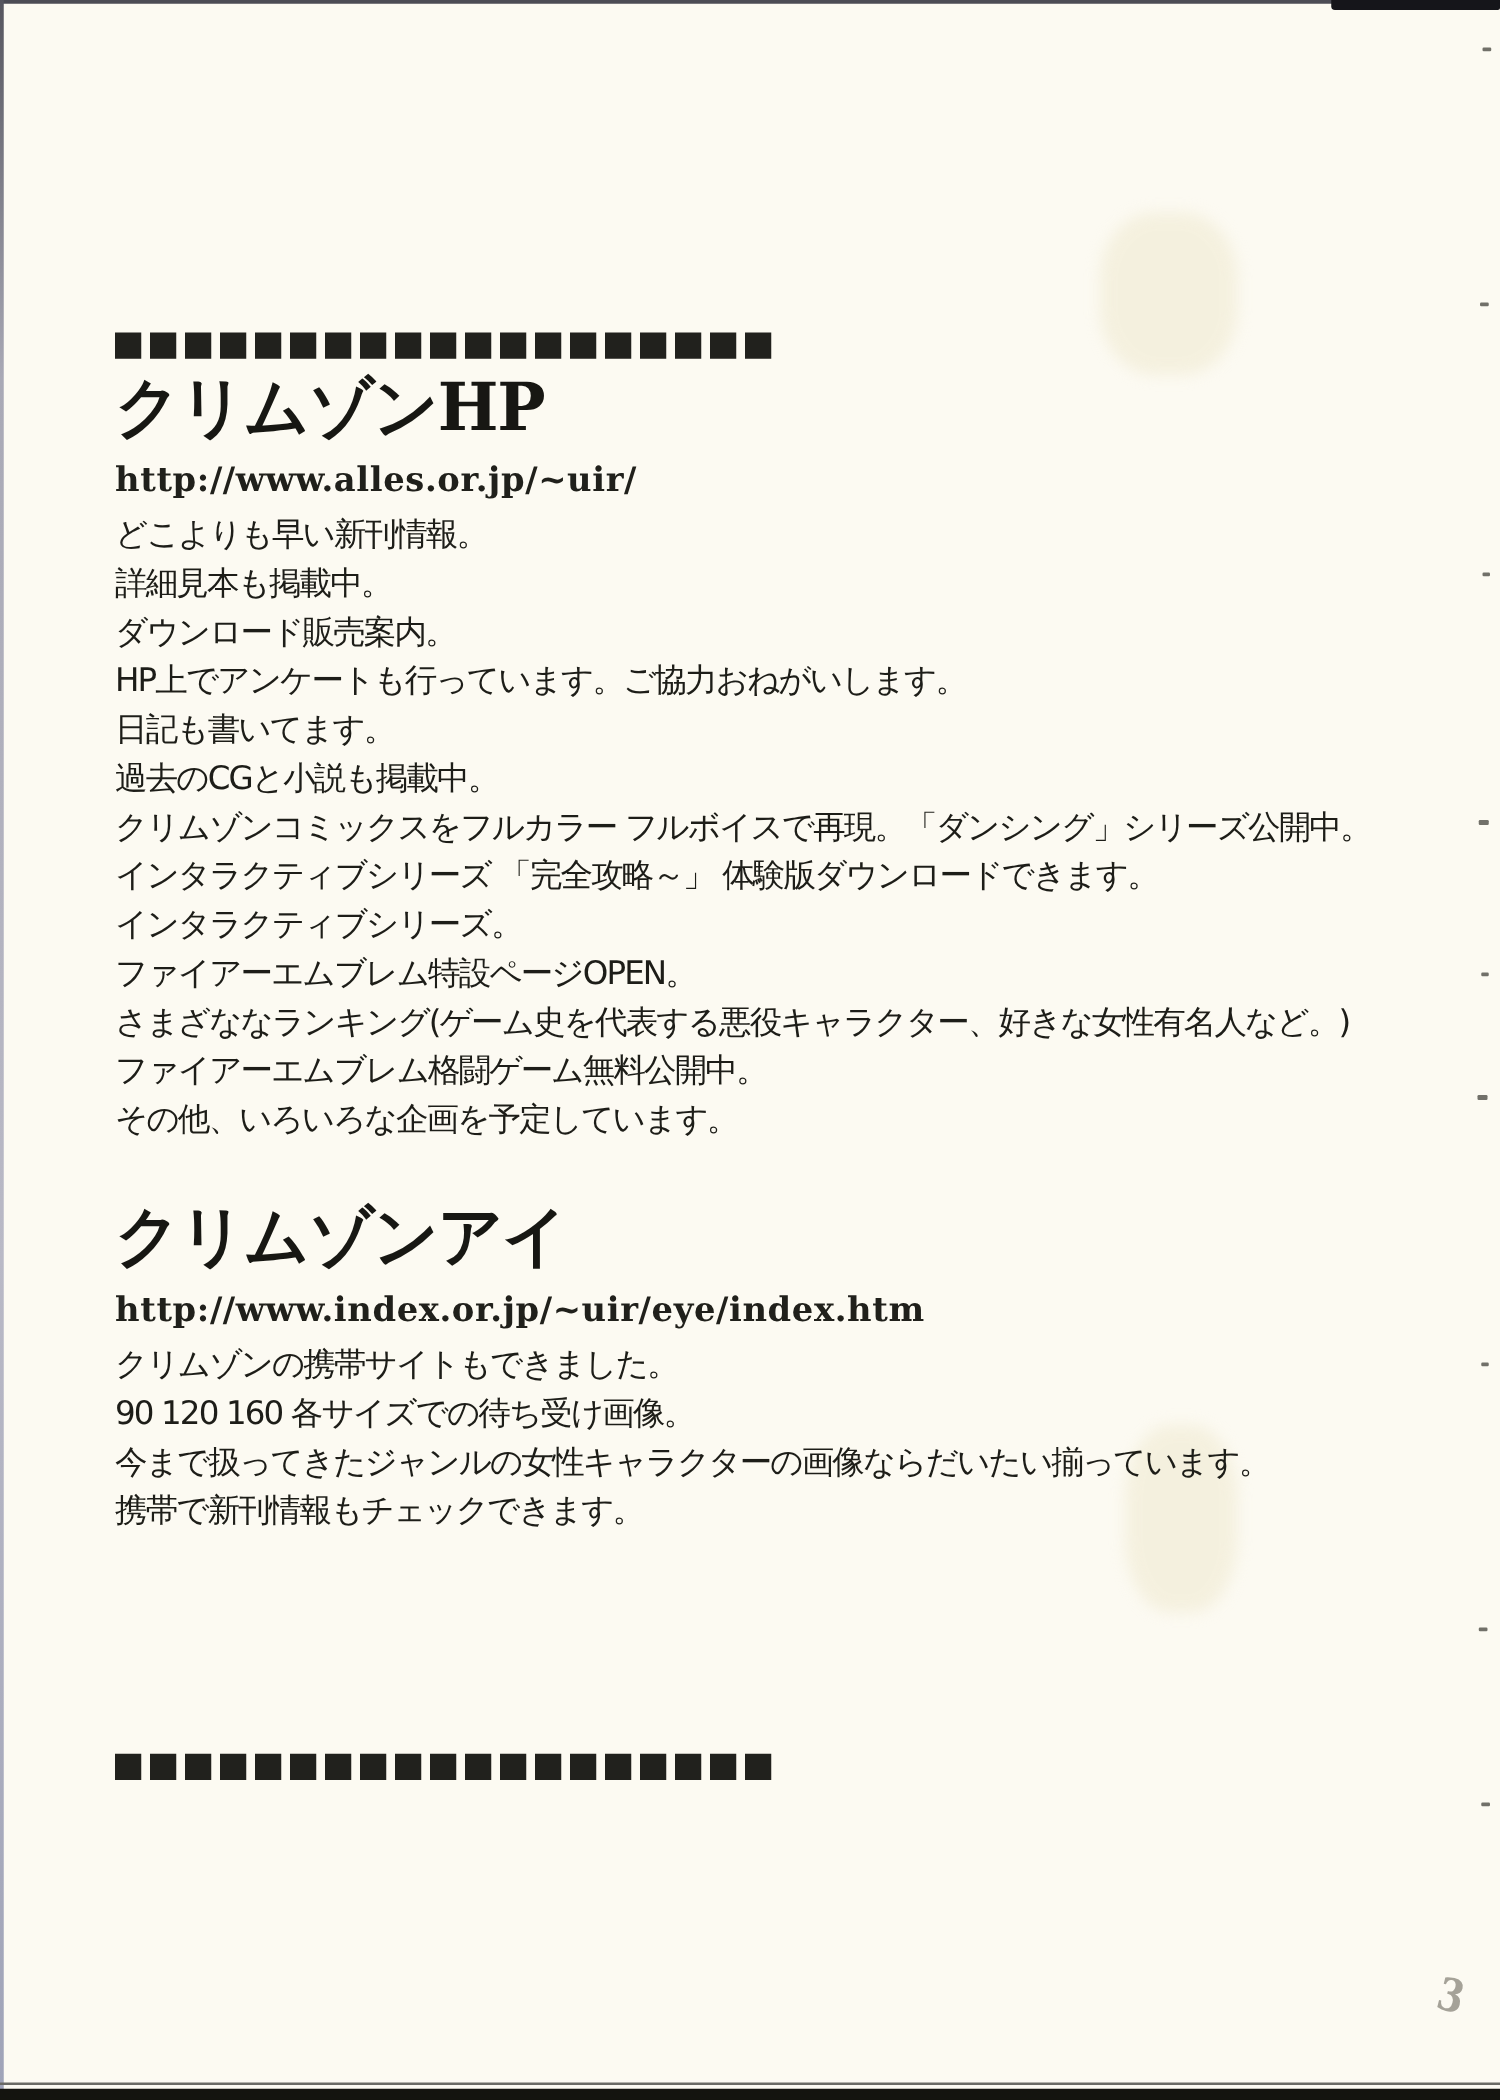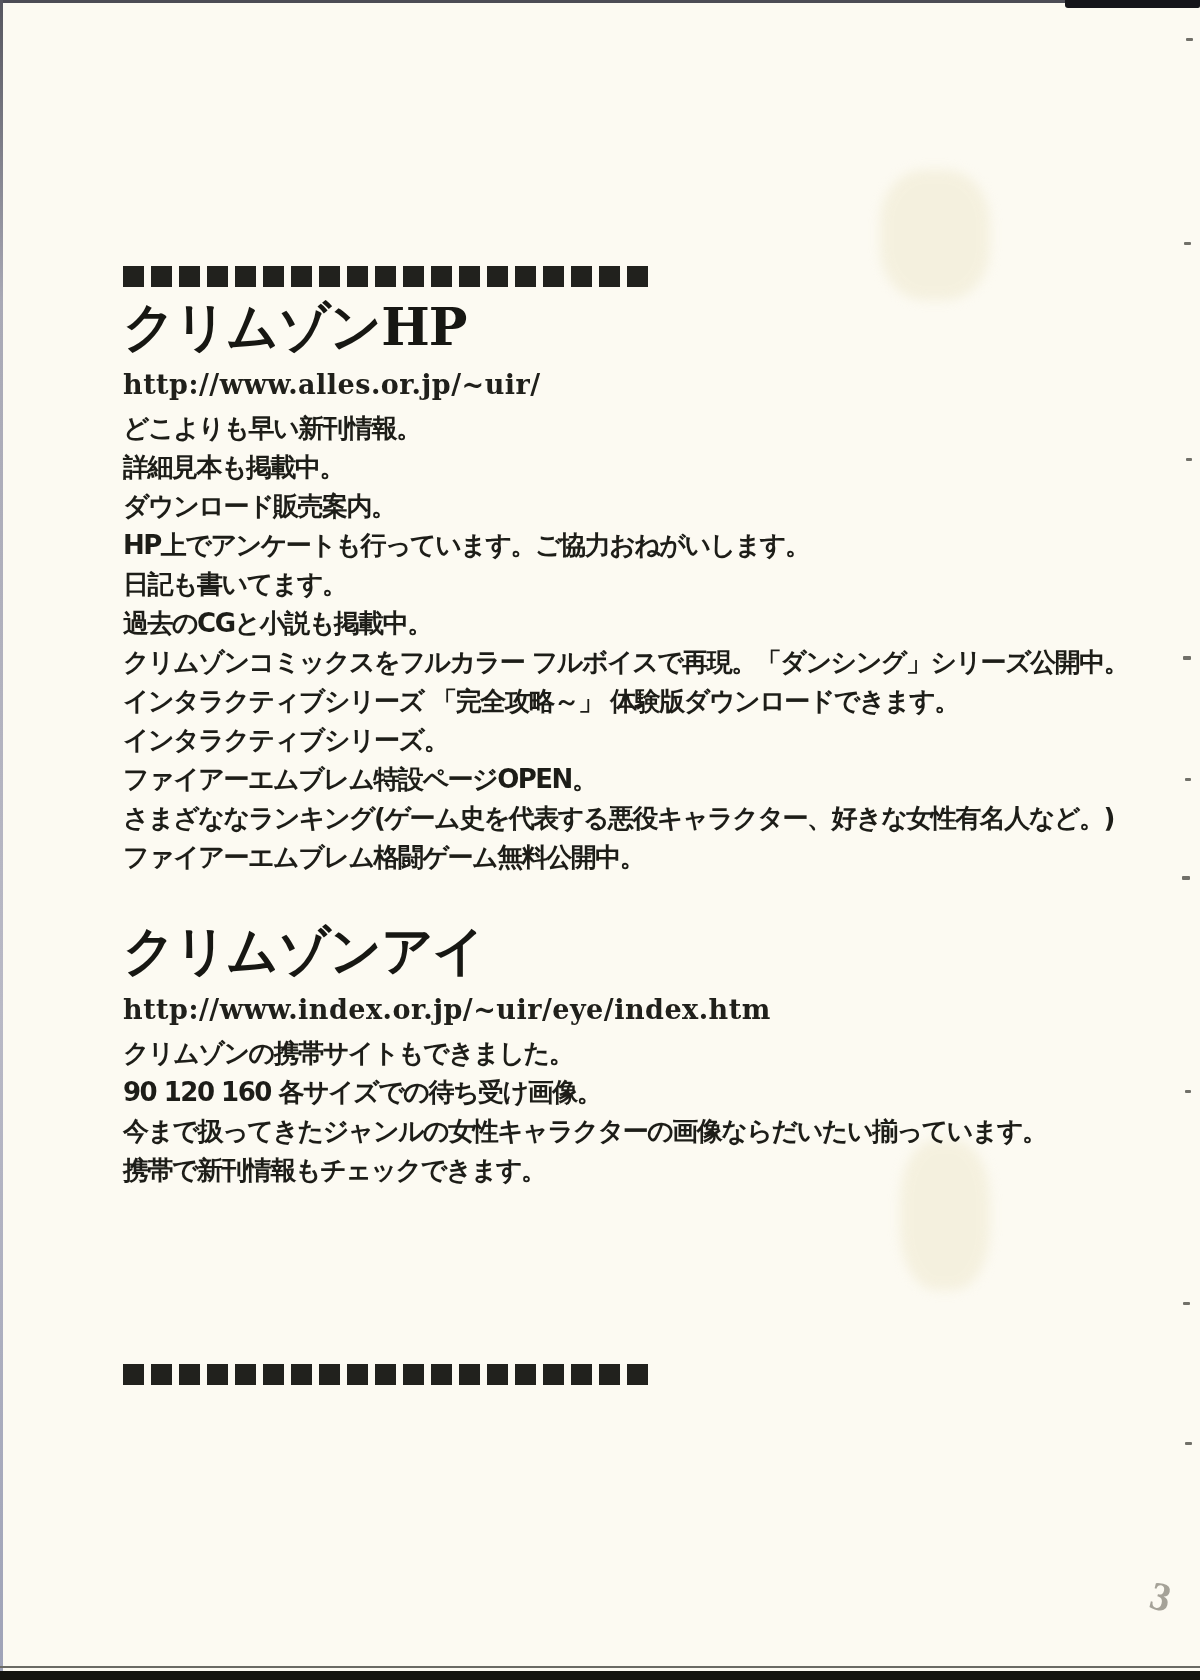--- a/index.html
+++ b/index.html
@@ -16,42 +16,42 @@
   .edge-bottom-band{position:absolute;left:0;top:1671px;width:1200px;height:9px;background:#14140f;}
   .speck{position:absolute;background:#4e4e46;border-radius:1px;opacity:.8;}
   .artifact{position:absolute;background:#efe9cf;filter:blur(6px);opacity:.55;border-radius:40%;}
   .corner-mark{
     position:absolute;left:1150px;top:1580px;
     font-family:"DejaVu Serif","Liberation Serif",serif;
     font-size:30px;font-weight:bold;color:rgba(92,90,78,.55);
     transform:rotate(14deg) scaleY(1.2);
   }
   
-  .content{position:absolute;left:123px;top:266px;width:1010px;color:#1b1b17;}
+  .content{position:absolute;left:92px;top:266px;width:1010px;color:#1b1b17;}
   .squares{display:flex;gap:7px;height:21px;}
   .squares .sq{width:21px;height:21px;background:#21211d;flex:0 0 auto;}
   .squares.bottom{margin-top:174px;}
   .site-title{
     margin:10px 0 0 0;
     font-family:"DejaVu Serif","Liberation Serif",serif;
     font-weight:bold;font-size:53px;line-height:1.1;
     letter-spacing:-1px;color:#171713;
     transform-origin:left;transform:scaleX(.97);
   }
   .site-title.second{margin-top:44px;}
   .url{
     margin:14px 0 0 0;
     font-family:"DejaVu Serif","Liberation Serif",serif;
     font-weight:bold;font-size:27px;line-height:1.15;
     letter-spacing:.5px;color:#20201b;
   }
   .lines{margin-top:9px;}
   .lines p{
     margin:0;padding:0;
-    font-size:26px;font-weight:bold;line-height:39px;
+    font-size:26px;font-weight:normal;line-height:39px;
     letter-spacing:-1.5px;color:#1d1d18;
     white-space:nowrap;
   }
 </style>
 </head>
 <body>
 
 <div class="edge-top"></div>
 <div class="edge-top-right"></div>
 <div class="edge-left"></div>
@@ -104,20 +104,21 @@
     <p>ダウンロード販売案内。</p>
     <p>HP上でアンケートも行っています。ご協力おねがいします。</p>
     <p>日記も書いてます。</p>
     <p>過去のCGと小説も掲載中。</p>
     <p>クリムゾンコミックスをフルカラー フルボイスで再現。「ダンシング」シリーズ公開中。</p>
     <p>インタラクティブシリーズ 「完全攻略～」 体験版ダウンロードできます。</p>
     <p>インタラクティブシリーズ。</p>
     <p>ファイアーエムブレム特設ページOPEN。</p>
     <p>さまざななランキング(ゲーム史を代表する悪役キャラクター、好きな女性有名人など。)</p>
     <p>ファイアーエムブレム格闘ゲーム無料公開中。</p>
+    <p>その他、いろいろな企画を予定しています。</p>
   </div>
 
   <h1 class="site-title second">クリムゾンアイ</h1>
   <div class="url">http://www.index.or.jp/~uir/eye/index.htm</div>
   <div class="lines">
     <p>クリムゾンの携帯サイトもできました。</p>
     <p>90 120 160 各サイズでの待ち受け画像。</p>
     <p>今まで扱ってきたジャンルの女性キャラクターの画像ならだいたい揃っています。</p>
     <p>携帯で新刊情報もチェックできます。</p>
   </div>

